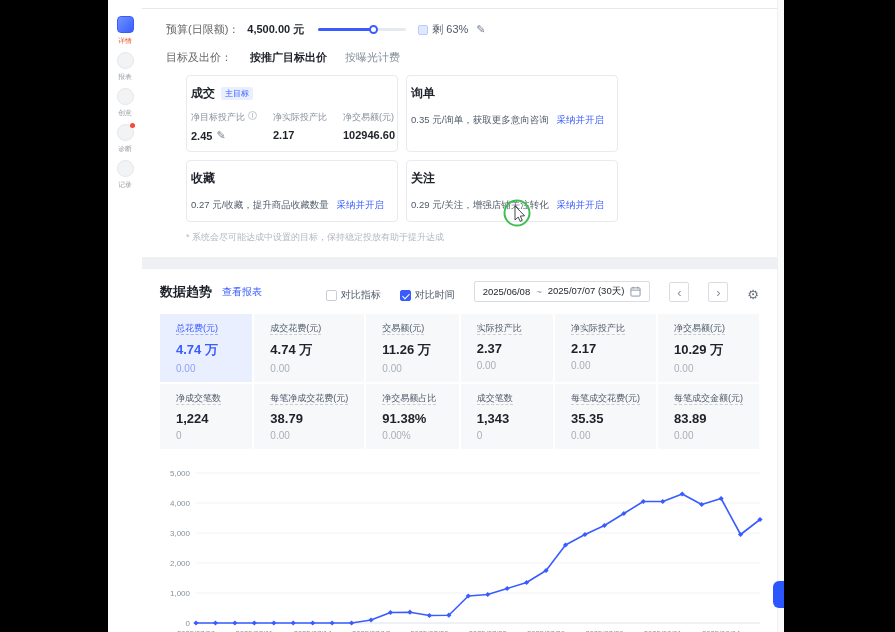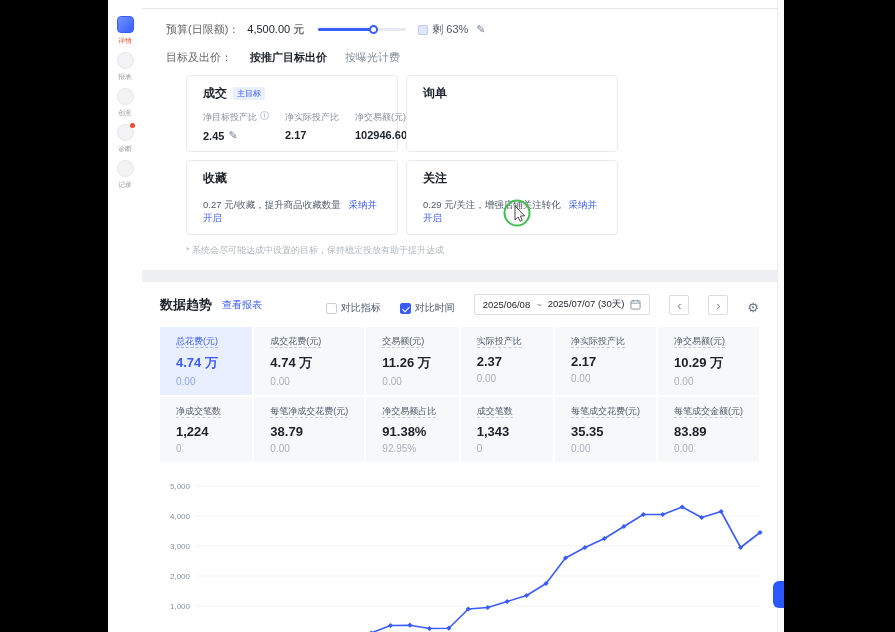--- a/index.html
+++ b/index.html
@@ -15,36 +15,36 @@
 .sb-lb{font-size:8px;color:#9aa0a6;margin-top:2px;white-space:nowrap;transform:scale(.85)}
 .sb-item.active .sb-lb{color:#e8502a}
 .dot{position:absolute;right:-2px;top:-2px;width:5px;height:5px;border-radius:50%;background:#f5483b}
 
 
 .main{position:absolute;left:34px;top:0;right:7px;bottom:0;background:#fff}
 .top-rule{height:9px;border-bottom:1px solid #e7e8ec}
 
 .budget-row{display:flex;align-items:center;margin:13px 0 0 24px;font-size:11px;color:#666}
 .budget-row>span{margin-right:8px}
-.budget-value{color:#1d2129;font-weight:normal;margin-right:14px!important}
+.budget-value{color:#1d2129;font-weight:bold;margin-right:14px!important}
 .slider{position:relative;width:88px;height:3px;background:#e6e9f0;border-radius:2px;display:inline-block;margin-right:12px!important;cursor:pointer}
 .slider-fill{position:absolute;left:0;top:0;height:3px;border-radius:2px;background:#3a5cff}
 .slider-knob{position:absolute;top:-3px;width:9px;height:9px;border-radius:50%;background:#fff;border:2px solid #3a5cff;margin-left:-5px}
 .pct{display:inline-flex;align-items:center;gap:4px;color:#4e5969}
 .pct-ic{width:10px;height:10px;background:#dfe8ff;border:1px solid #b9cbff;border-radius:2px;display:inline-block}
 .icon-edit{cursor:pointer}
 .icon-edit::before{content:"\270E";font-size:11px;color:#7d8594}
 
 .goal-row{display:flex;align-items:flex-start;margin:13px 0 0 24px;font-size:11px;color:#86909c;gap:18px}
 .goal-label{color:#666}
 .goal-tab{cursor:pointer}
 .goal-tab.active{color:#1d2129;font-weight:600}
 
 .cards{display:grid;grid-template-columns:212px 212px;gap:8px;margin:10px 0 0 44px}
-.card{border:1px solid #e8eaef;border-radius:4px;padding:9px 16px;min-height:62px;background:#fff}
+.card{border:1px solid #e8eaef;border-radius:4px;padding:9px 4px;min-height:62px;background:#fff}
 .card-head{display:flex;align-items:center;gap:6px}
 .card-title{font-size:12px;font-weight:bold;color:#1d2129}
 .badge{font-size:8px;color:#3a5cff;background:#e9efff;padding:1px 4px;border-radius:2px}
 .stats{display:flex;margin-top:9px}
 .stat{margin-right:16px}
 .s-label{font-size:9px;color:#86909c;display:flex;gap:3px;white-space:nowrap}
 .s-value{font-size:11px;font-weight:bold;color:#1d2129;margin-top:5px;display:flex;align-items:center;gap:4px}
 .info-icon{width:9px;height:9px;border:1px solid #c2c7cf;border-radius:50%;font-size:7px;font-style:normal;color:#a0a6ad;text-align:center;line-height:8px;display:inline-block;cursor:pointer}
 .info-icon::before{content:"i"}
 .card-desc{font-size:9.5px;color:#4e5969;margin-top:12px}
@@ -168,20 +168,24 @@
           <div class="stat">
             <div class="s-label">净交易额(元)</div>
             <div class="s-value">102946.60</div>
           </div>
         </div>
       </div>
 
       <div class="card">
         <div class="card-head">
           <span class="card-title">询单</span>
+        </div>
+        <div class="card-desc">
+          <span>0.35 元/询单，获取更多意向咨询</span>
+          <span class="card-action">采纳并开启</span>
         </div>
       </div>
 
       <div class="card">
         <div class="card-head">
           <span class="card-title">收藏</span>
         </div>
         <div class="card-desc">
           <span>0.27 元/收藏，提升商品收藏数量</span>
           <span class="card-action">采纳并开启</span>
@@ -274,21 +278,21 @@
             <div class="m-sub">0</div>
           </div>
           <div class="m-cell">
             <div class="m-label"><span class="dashed">每笔净成交花费(元)</span></div>
             <div class="m-value">38.79</div>
             <div class="m-sub">0.00</div>
           </div>
           <div class="m-cell">
             <div class="m-label"><span class="dashed">净交易额占比</span></div>
             <div class="m-value">91.38%</div>
-            <div class="m-sub">92.95%</div>
+            <div class="m-sub">0.00%</div>
           </div>
           <div class="m-cell">
             <div class="m-label"><span class="dashed">成交笔数</span></div>
             <div class="m-value">1,343</div>
             <div class="m-sub">0</div>
           </div>
           <div class="m-cell">
             <div class="m-label"><span class="dashed">每笔成交花费(元)</span></div>
             <div class="m-value">35.35</div>
             <div class="m-sub">0.00</div>

